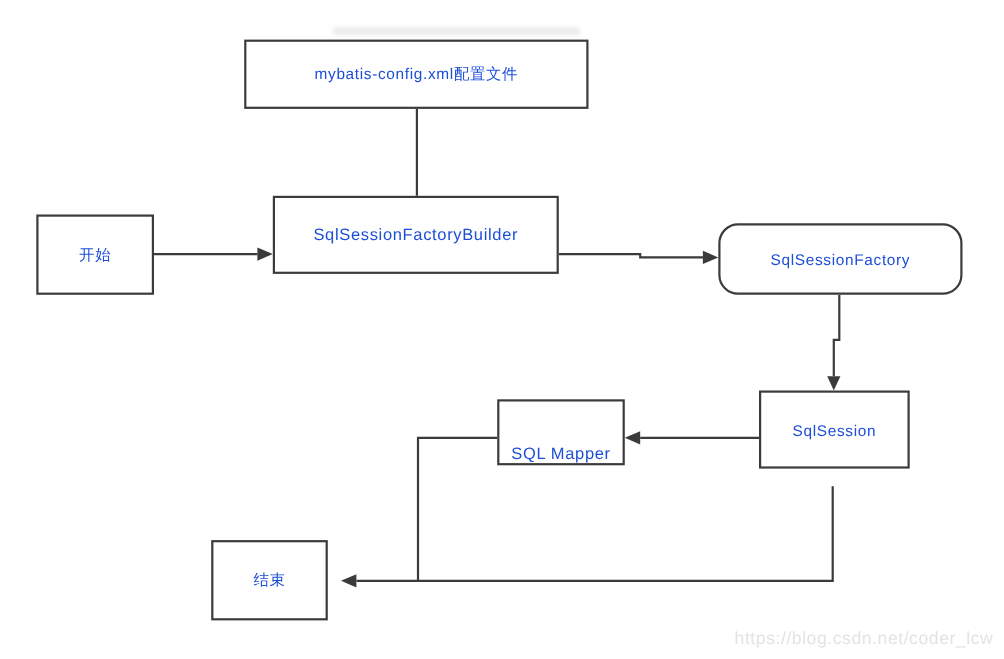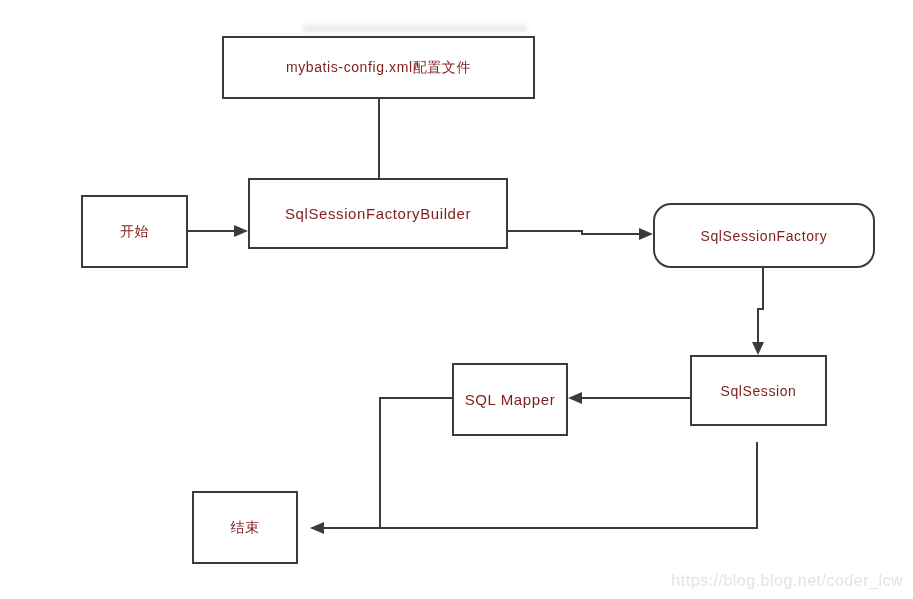--- a/index.html
+++ b/index.html
@@ -18,30 +18,30 @@
     width: 913px; height: 599px;
   }
   .node {
     position: absolute;
     background: #ffffff;
     border: 2px solid #3b3b3b;
     display: flex;
     align-items: center;
     justify-content: center;
     text-align: center;
-    color: #7f1d1d;
+    color: #1d4ed8;
     font-size: 14px;
     letter-spacing: 0.6px;
   }
   .node-config  { left: 222px; top: 36px;  width: 313px; height: 63px; }
-  .node-start   { left: 33px;  top: 195px; width: 107px; height: 73px; margin-left: 48px; }
+  .node-start   { left: 33px;  top: 195px; width: 107px; height: 73px; }
   .node-builder { left: 248px; top: 178px; width: 260px; height: 71px; font-size: 15px; }
   .node-factory { left: 653px; top: 203px; width: 222px; height: 65px; border-radius: 18px; }
   .node-session { left: 690px; top: 355px; width: 137px; height: 71px; }
-  .node-mapper  { left: 452px; top: 363px; width: 116px; height: 73px; font-size: 15px; }
+  .node-mapper  { left: 452px; top: 363px; width: 116px; height: 60px; font-size: 15px; align-items: flex-end; }
   .node-end     { left: 192px; top: 491px; width: 106px; height: 73px; }
   .smudge {
     position: absolute;
     left: 303px; top: 25px;
     width: 224px; height: 7px;
     background: #ebebeb;
     filter: blur(2px);
   }
   .watermark {
     position: absolute;
@@ -100,15 +100,15 @@
   </div>
 
   <div class="node node-mapper">
     <span>SQL Mapper</span>
   </div>
 
   <div class="node node-end">
     <span>结束</span>
   </div>
 
-  <div class="watermark">https://blog.blog.net/coder_lcw</div>
+  <div class="watermark">https://blog.csdn.net/coder_lcw</div>
 
 </div>
 
 </body></html>

